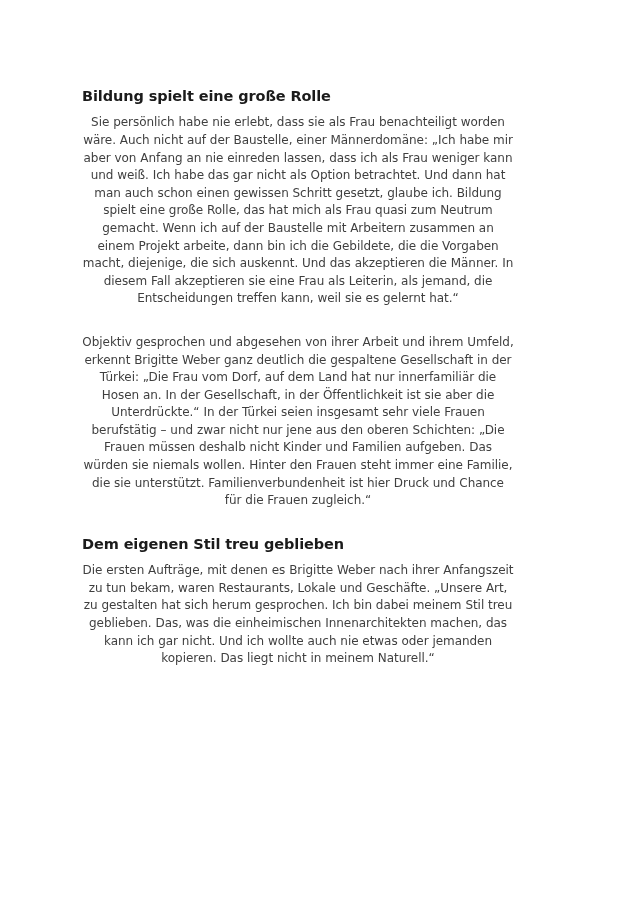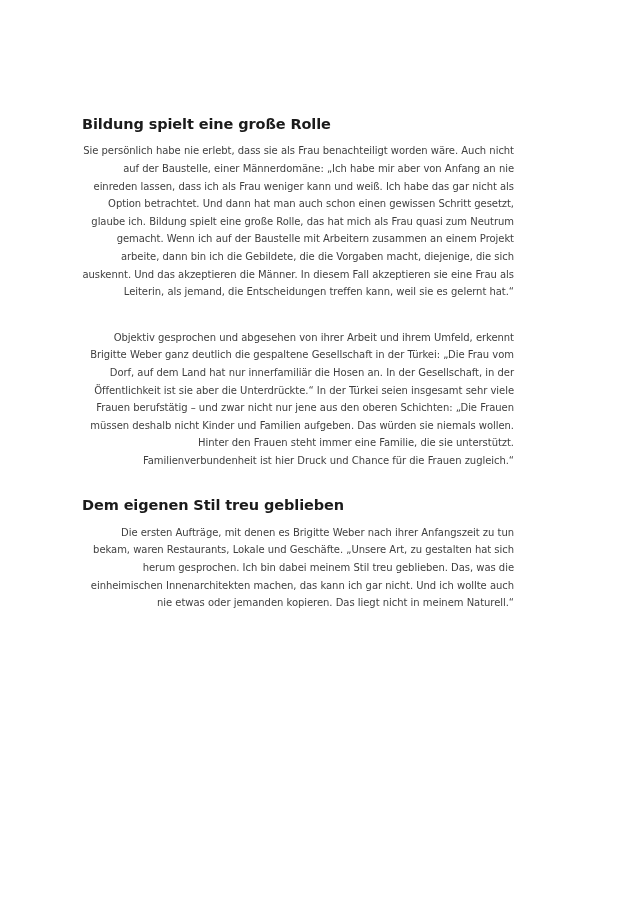--- a/index.html
+++ b/index.html
@@ -24,41 +24,40 @@
     box-sizing: border-box;
   }
   .content {
     position: absolute;
     left: 82px;
     top: 88px;
     width: 432px;
   }
   .section {
     margin-bottom: 26px;
-    margin-top: 28px;
   }
   .section:last-child {
     margin-bottom: 0;
   }
   h2.heading {
     font-family: "DejaVu Sans", sans-serif;
     font-size: 14.5px;
     font-weight: bold;
     color: #1b1b1b;
     margin: 0 0 9px 0;
     letter-spacing: -0.1px;
     line-height: 1.2;
   }
   p.body-text {
     font-family: "DejaVu Sans", sans-serif;
-    font-size: 10px;
+    font-size: 12px;
     line-height: 17.6px;
     color: #3f3f3f;
     margin: 0;
-    text-align: right;
+    text-align: center;
     letter-spacing: -0.05px;
     word-spacing: 0.1px;
   }
   .section-2 .body-text,
   .section-3 .body-text {
     color: #3f3f3f;
   }
 </style>
 </head>
 <body>

